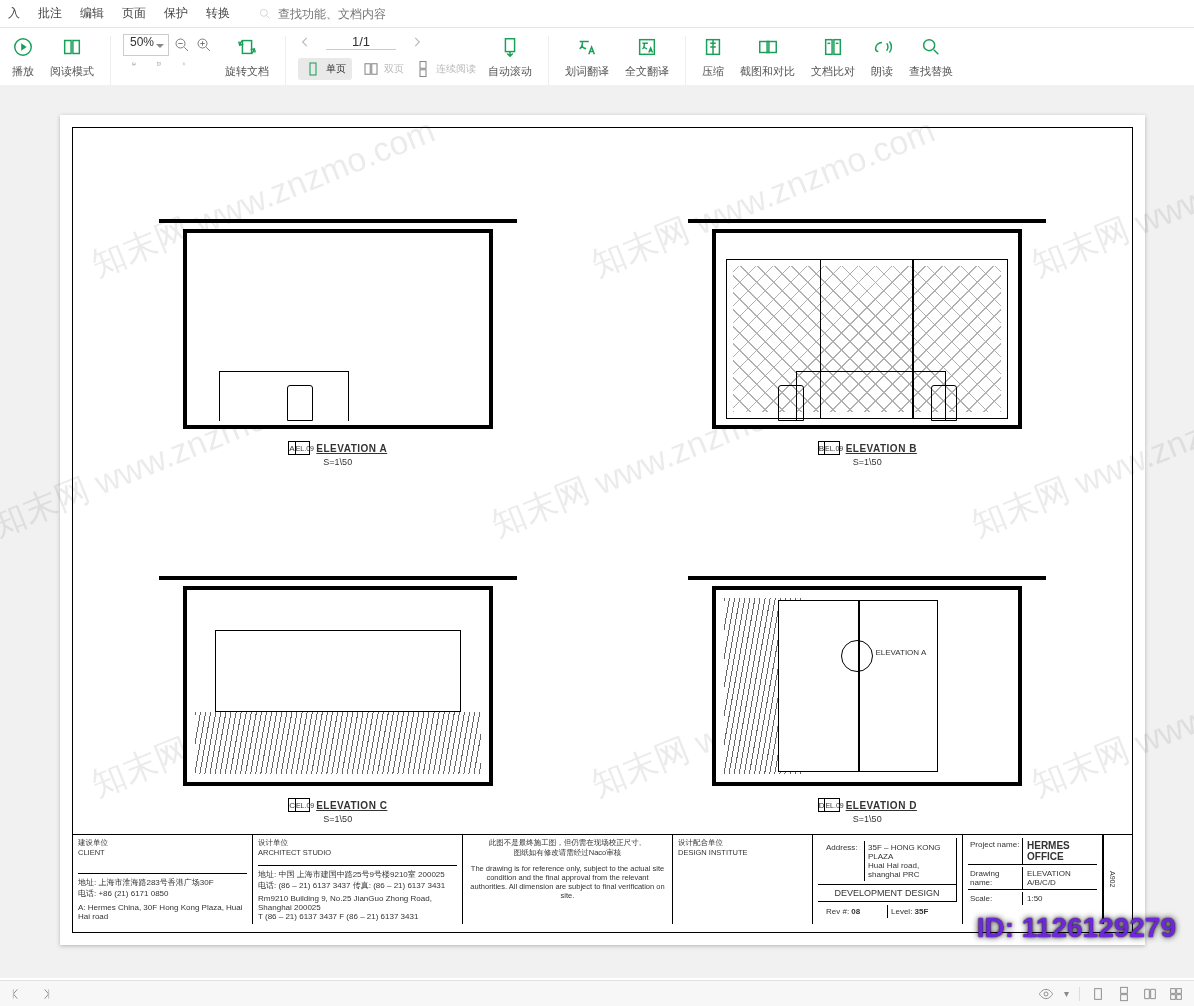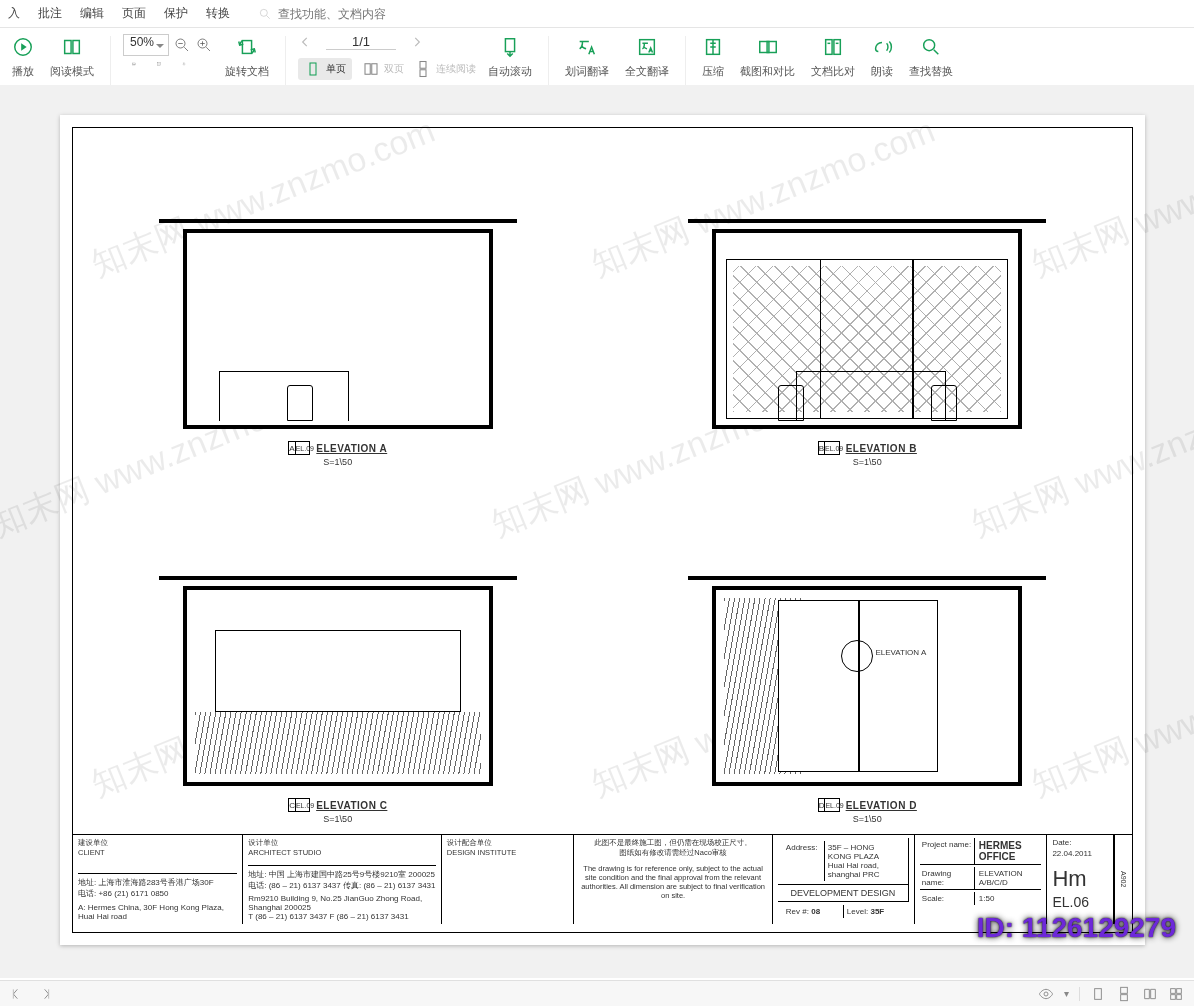--- a/index.html
+++ b/index.html
@@ -413,28 +413,28 @@
         <div class="tb-col" style="width:210px;">
           <div class="tb-label" style="white-space: pre-line;">设计单位
 ARCHITECT STUDIO</div>
           <div class="tb-row2">
             <div style="white-space: pre-line;">地址: 中国 上海市建国中路25号9号楼9210室 200025
 电话: (86 – 21) 6137 3437  传真: (86 – 21) 6137 3431</div>
             <div style="margin-top: 3px; white-space: pre-line;">Rm9210 Building 9, No.25 JianGuo Zhong Road, Shanghai 200025
 T (86 – 21) 6137 3437  F (86 – 21) 6137 3431</div>
           </div>
         </div>
-        <div class="tb-col" style="width:140px;">
-          <div class="tb-label" style="white-space: pre-line;">设计配合单位
-DESIGN INSTITUTE</div>
-        </div>
         <div class="tb-col" style="width:210px; font-size:7.5px;">
           <div style="text-align: center; white-space: pre-line;">此图不是最终施工图，但仍需在现场校正尺寸。
 图纸如有修改请需经过Naco审核</div>
           <div style="text-align:center;margin-top:4px;">The drawing is for reference only, subject to the actual site condition and the final approval from the relevant authorities. All dimension are subject to final verification on site.</div>
+        </div>
+        <div class="tb-col" style="width:140px;">
+          <div class="tb-label" style="white-space: pre-line;">设计配合单位
+DESIGN INSTITUTE</div>
         </div>
         <div class="tb-col" style="width:150px;">
           <div class="tb-split" style="flex-direction:column;height:100%;">
             <div style="display:flex;border-bottom:1px solid #000;flex:1;">
               <div style="width:42px;border-right:1px solid #000;padding:2px 3px;">Address:</div>
               <div style="flex: 1 1 0%; padding: 2px 3px; white-space: pre-line;">35F – HONG KONG PLAZA
 Huai Hai road, shanghai PRC</div>
             </div>
             <div style="flex:1;display:flex;align-items:center;justify-content:center;border-bottom:1px solid #000;font-size:9px;">DEVELOPMENT DESIGN</div>
             <div style="display:flex;flex:0 0 18px;">
@@ -450,26 +450,20 @@
             </div>
           <div style="display:flex;border-bottom:1px solid #000;">
               <div style="width:55px;border-right:1px solid #000;padding:2px;">Drawing name:</div>
               <div style="flex:1;padding:2px 4px;">ELEVATION A/B/C/D</div>
             </div>
           <div style="display:flex;">
               <div style="width:55px;border-right:1px solid #000;padding:2px;">Scale:</div>
               <div style="flex:1;padding:2px 4px;">1:50</div>
             </div>
         </div>
-        <div class="tb-col" style="width:70px;">
-          <div>Date:</div>
-          <div>22.04.2011</div>
-          <div class="hm-logo" style="margin-top:6px;">Hm</div>
-          <div class="drwno">EL.06</div>
-        </div>
         <div class="side-strip last">A902</div>
       </div>
     </div>
   </div>
 
   <div class="id-overlay">ID: 1126129279</div>
 </div>
 
 <div class="status-bar">
   <div class="status-left">

